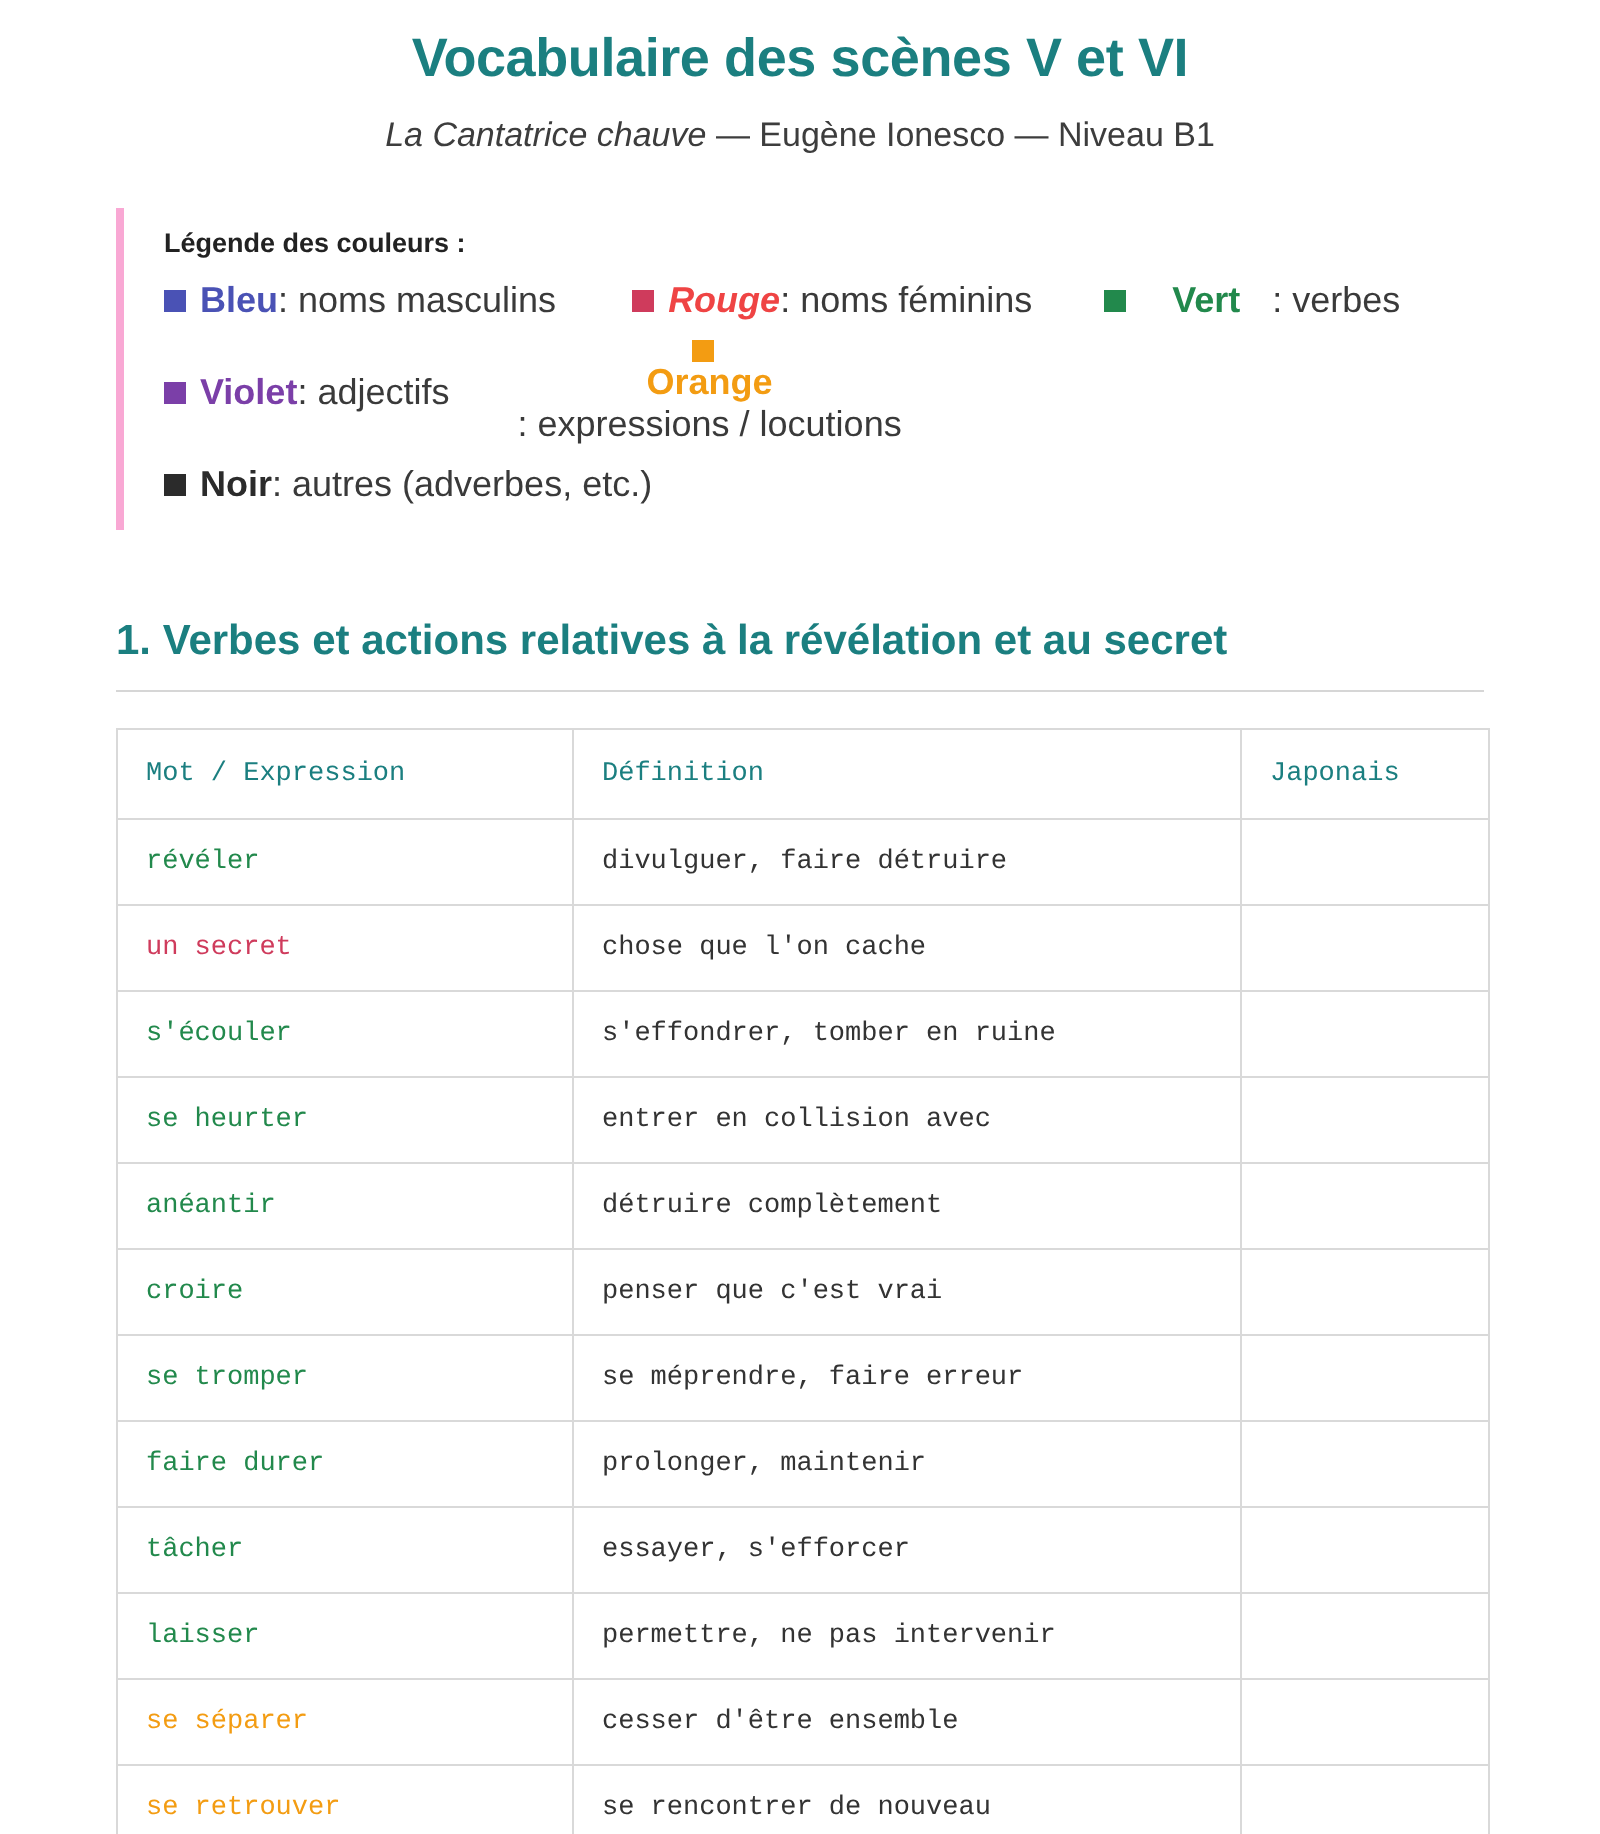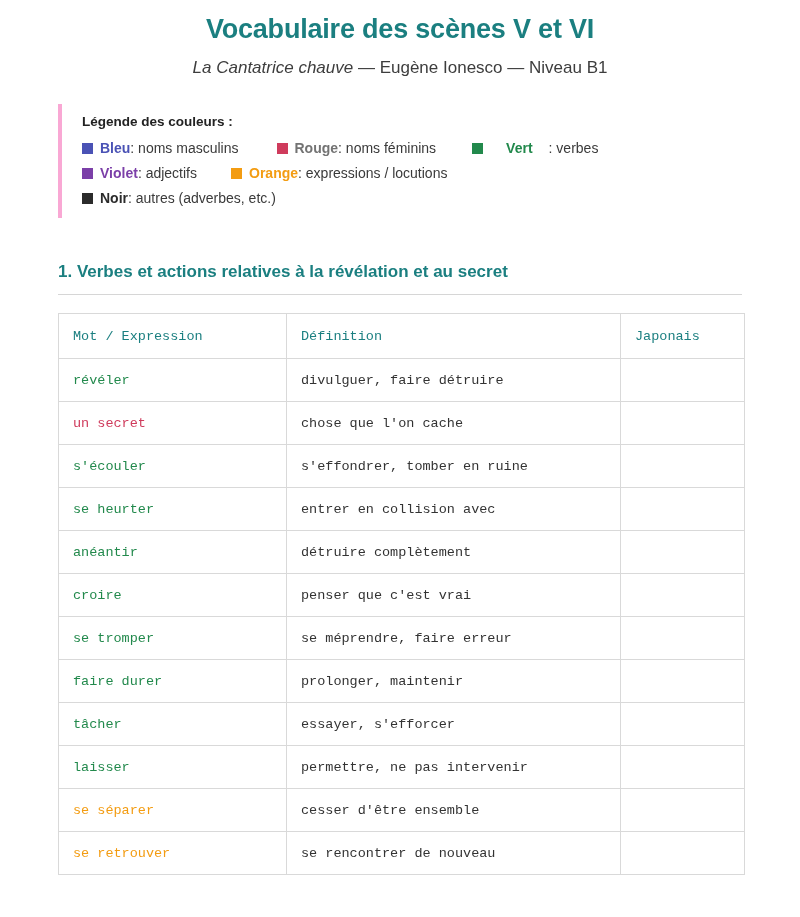--- a/index.html
+++ b/index.html
@@ -51,21 +51,21 @@
   .legend-title {
     font-size: 13.5px;
     font-weight: bold;
     color: #222222;
     margin-bottom: 11px;
   }
   .legend-row {
     display: flex;
     align-items: center;
     margin-bottom: 9px;
-    font-size: 14px;
+    font-size: 18px;
     color: #3a3a3a;
     white-space: nowrap;
   }
   .legend-row:last-child { margin-bottom: 0; }
   .legend-item {
     display: flex;
     align-items: center;
   }
   .swatch {
     width: 11px;
@@ -74,21 +74,21 @@
     margin-right: 7px;
     flex: none;
   }
   .legend-key { font-weight: bold; }
   .legend-desc { color: #3a3a3a; }
 
   
   .section-heading {
     margin: 0;
     padding-top: 44px;
-    font-size: 17px;
+    font-size: 21px;
     font-weight: bold;
     color: #1b7f80;
   }
   .section-rule {
     margin-top: 12px;
     height: 1px;
     background: #d6d6d6;
   }
 
   
@@ -136,36 +136,36 @@
     <div class="legend-title">Légende des couleurs :</div>
     <div id="legend-rows">
         <div class="legend-row">
           <span class="legend-item" style="margin-right: 38px;">
             <span class="swatch" style="background: rgb(74, 82, 181);"></span>
             <span class="legend-key" style="color: rgb(74, 82, 181);">Bleu</span>
             <span class="legend-desc"> : noms masculins</span>
           </span>
           <span class="legend-item" style="margin-right: 36px;">
             <span class="swatch" style="background: rgb(207, 59, 92);"></span>
-            <span class="legend-key" style="color: #737373;">Rouge</span>
+            <span class="legend-key" style="color: #ef4444; font-style: italic;">Rouge</span>
             <span class="legend-desc"> : noms féminins</span>
           </span>
           <span class="legend-item" style="margin-right: 36px; gap: 16px;">
             <span class="swatch" style="background: rgb(34, 137, 76);"></span>
             <span class="legend-key" style="color: rgb(34, 137, 76);">Vert</span>
             <span class="legend-desc"> : verbes</span>
           </span>
         </div>
         <div class="legend-row">
           <span class="legend-item" style="margin-right: 34px;">
             <span class="swatch" style="background: rgb(123, 63, 168);"></span>
             <span class="legend-key" style="color: rgb(123, 63, 168);">Violet</span>
             <span class="legend-desc"> : adjectifs</span>
           </span>
-          <span class="legend-item" style="margin-right: 34px;">
+          <span class="legend-item" style="margin-right: 34px; flex-direction: column;">
             <span class="swatch" style="background: rgb(243, 156, 18);"></span>
             <span class="legend-key" style="color: rgb(243, 156, 18);">Orange</span>
             <span class="legend-desc"> : expressions / locutions</span>
           </span>
         </div>
         <div class="legend-row">
           <span class="legend-item" style="margin-right: 34px;">
             <span class="swatch" style="background: rgb(43, 43, 43);"></span>
             <span class="legend-key" style="color: rgb(43, 43, 43);">Noir</span>
             <span class="legend-desc"> : autres (adverbes, etc.)</span>

